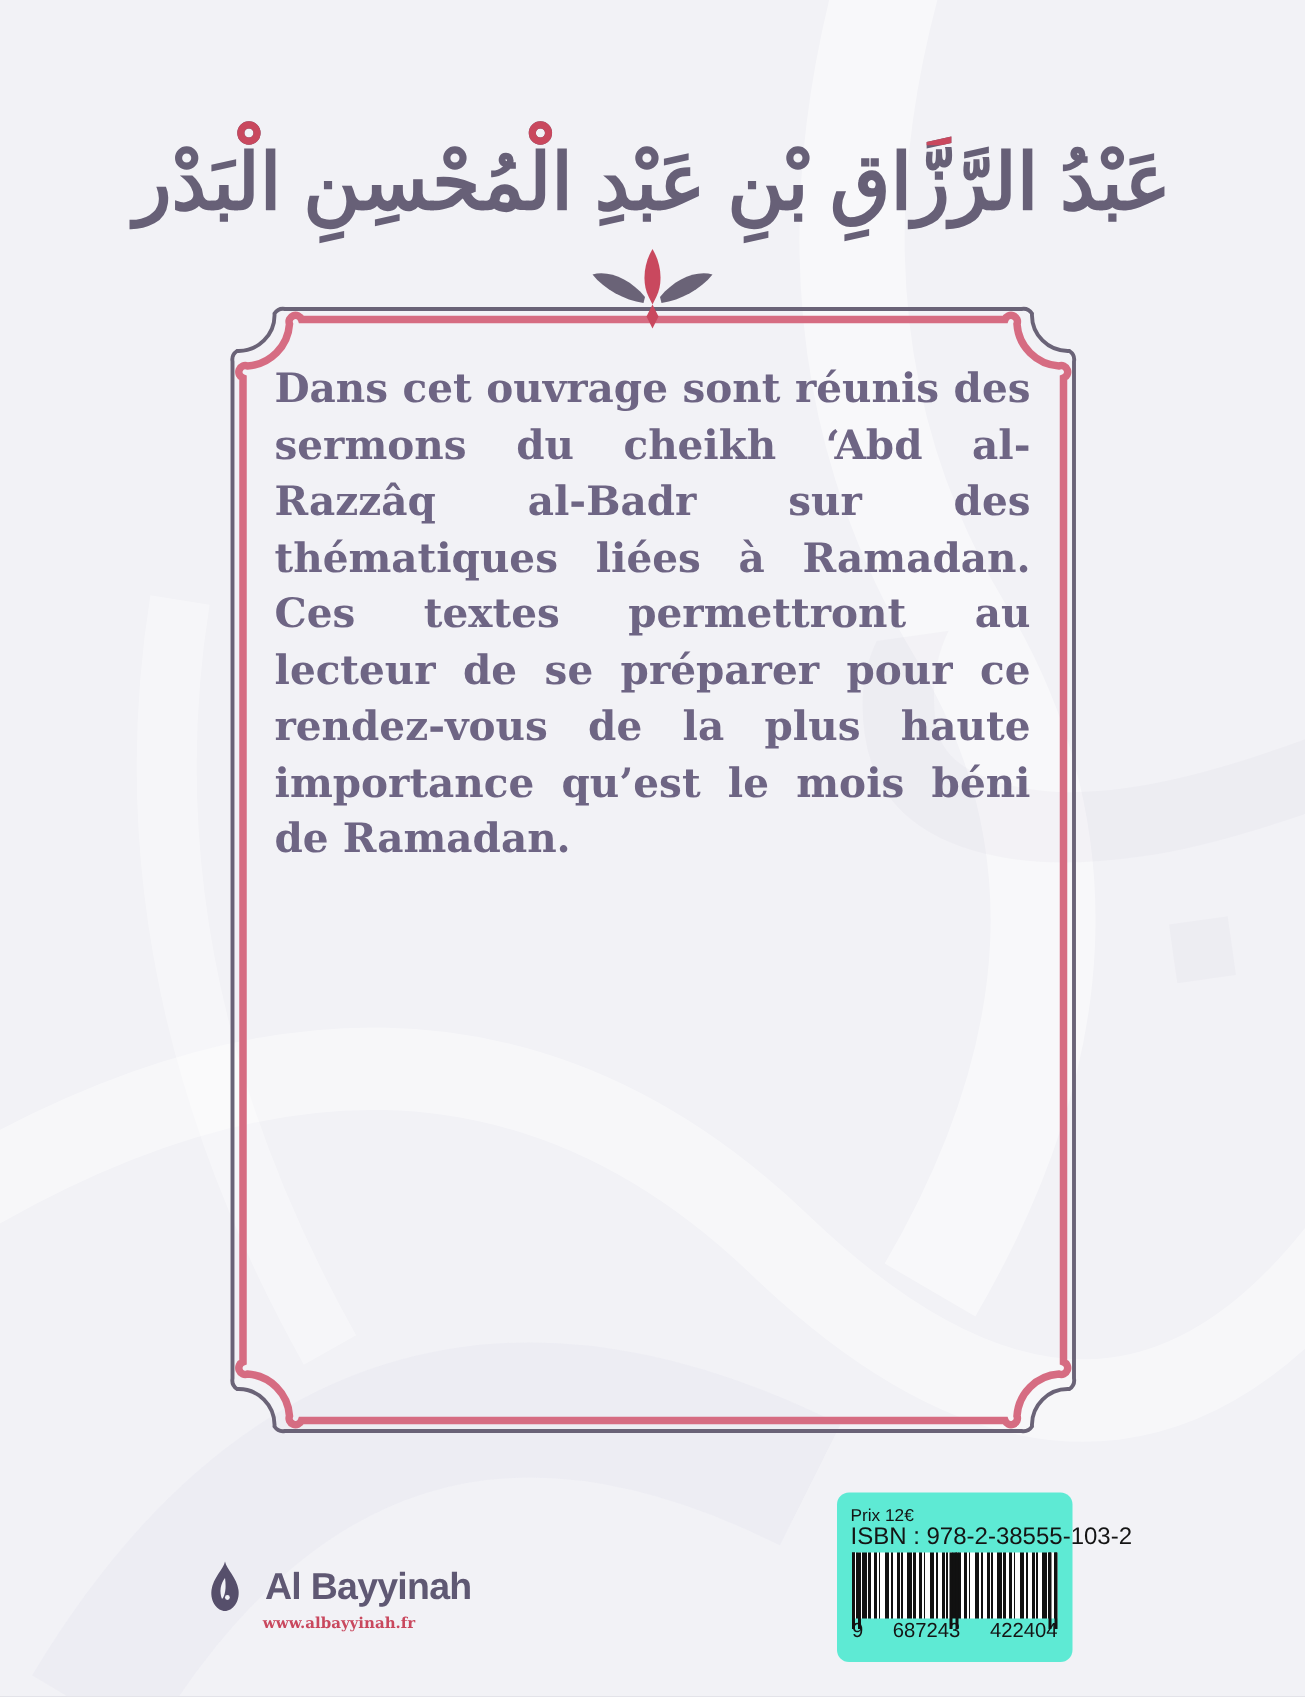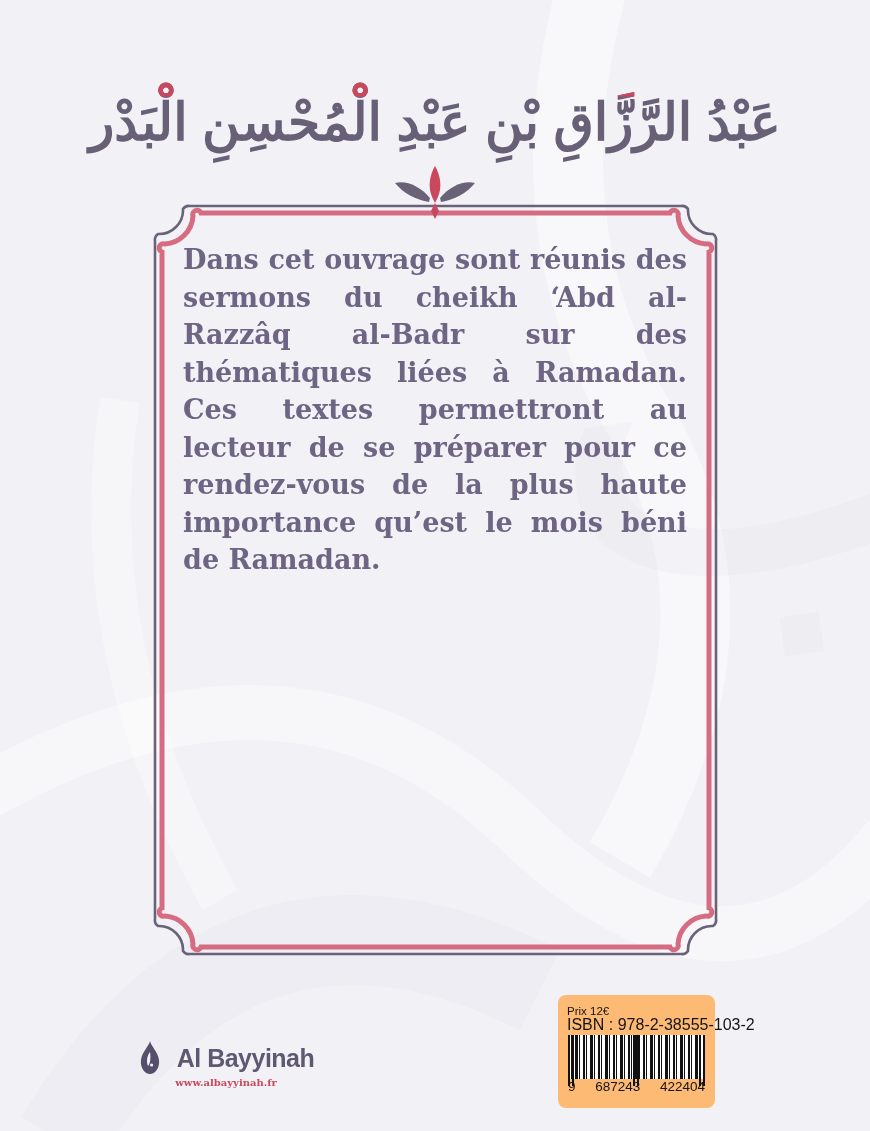--- a/index.html
+++ b/index.html
@@ -39,21 +39,21 @@
 
   
   .publisher{position:absolute;left:136px;top:1040px;width:180px;text-align:center;}
   .logo-row{display:flex;align-items:center;justify-content:center;gap:15px;}
   .pub-name{font-size:25px;font-weight:bold;color:#5f5873;letter-spacing:-.5px;}
   .pub-site{font-family:"DejaVu Serif",serif;font-weight:bold;font-size:10px;color:#c9485e;margin-top:1px;}
 
   
   .barcode-box{
     position:absolute;left:558px;top:995px;width:157px;height:113px;
-    background:#fdba74;border-radius:8px;box-sizing:border-box;
+    background:#5eead4;border-radius:8px;box-sizing:border-box;
     padding:9px 9px 6px;color:#141414;
   }
   .price{font-size:11.5px;line-height:14px;}
   .isbn{font-size:16px;line-height:14px;margin:0 0 3px;white-space:nowrap;}
   .bars{
     position:relative;height:44px;margin:0 1px;
     background:repeating-linear-gradient(90deg,
       #111 0 2px,#fff 2px 3px,#111 3px 4px,#fff 4px 7px,
       #111 7px 10px,#fff 10px 11px,#111 11px 12.5px,#fff 12.5px 15px);
   }

